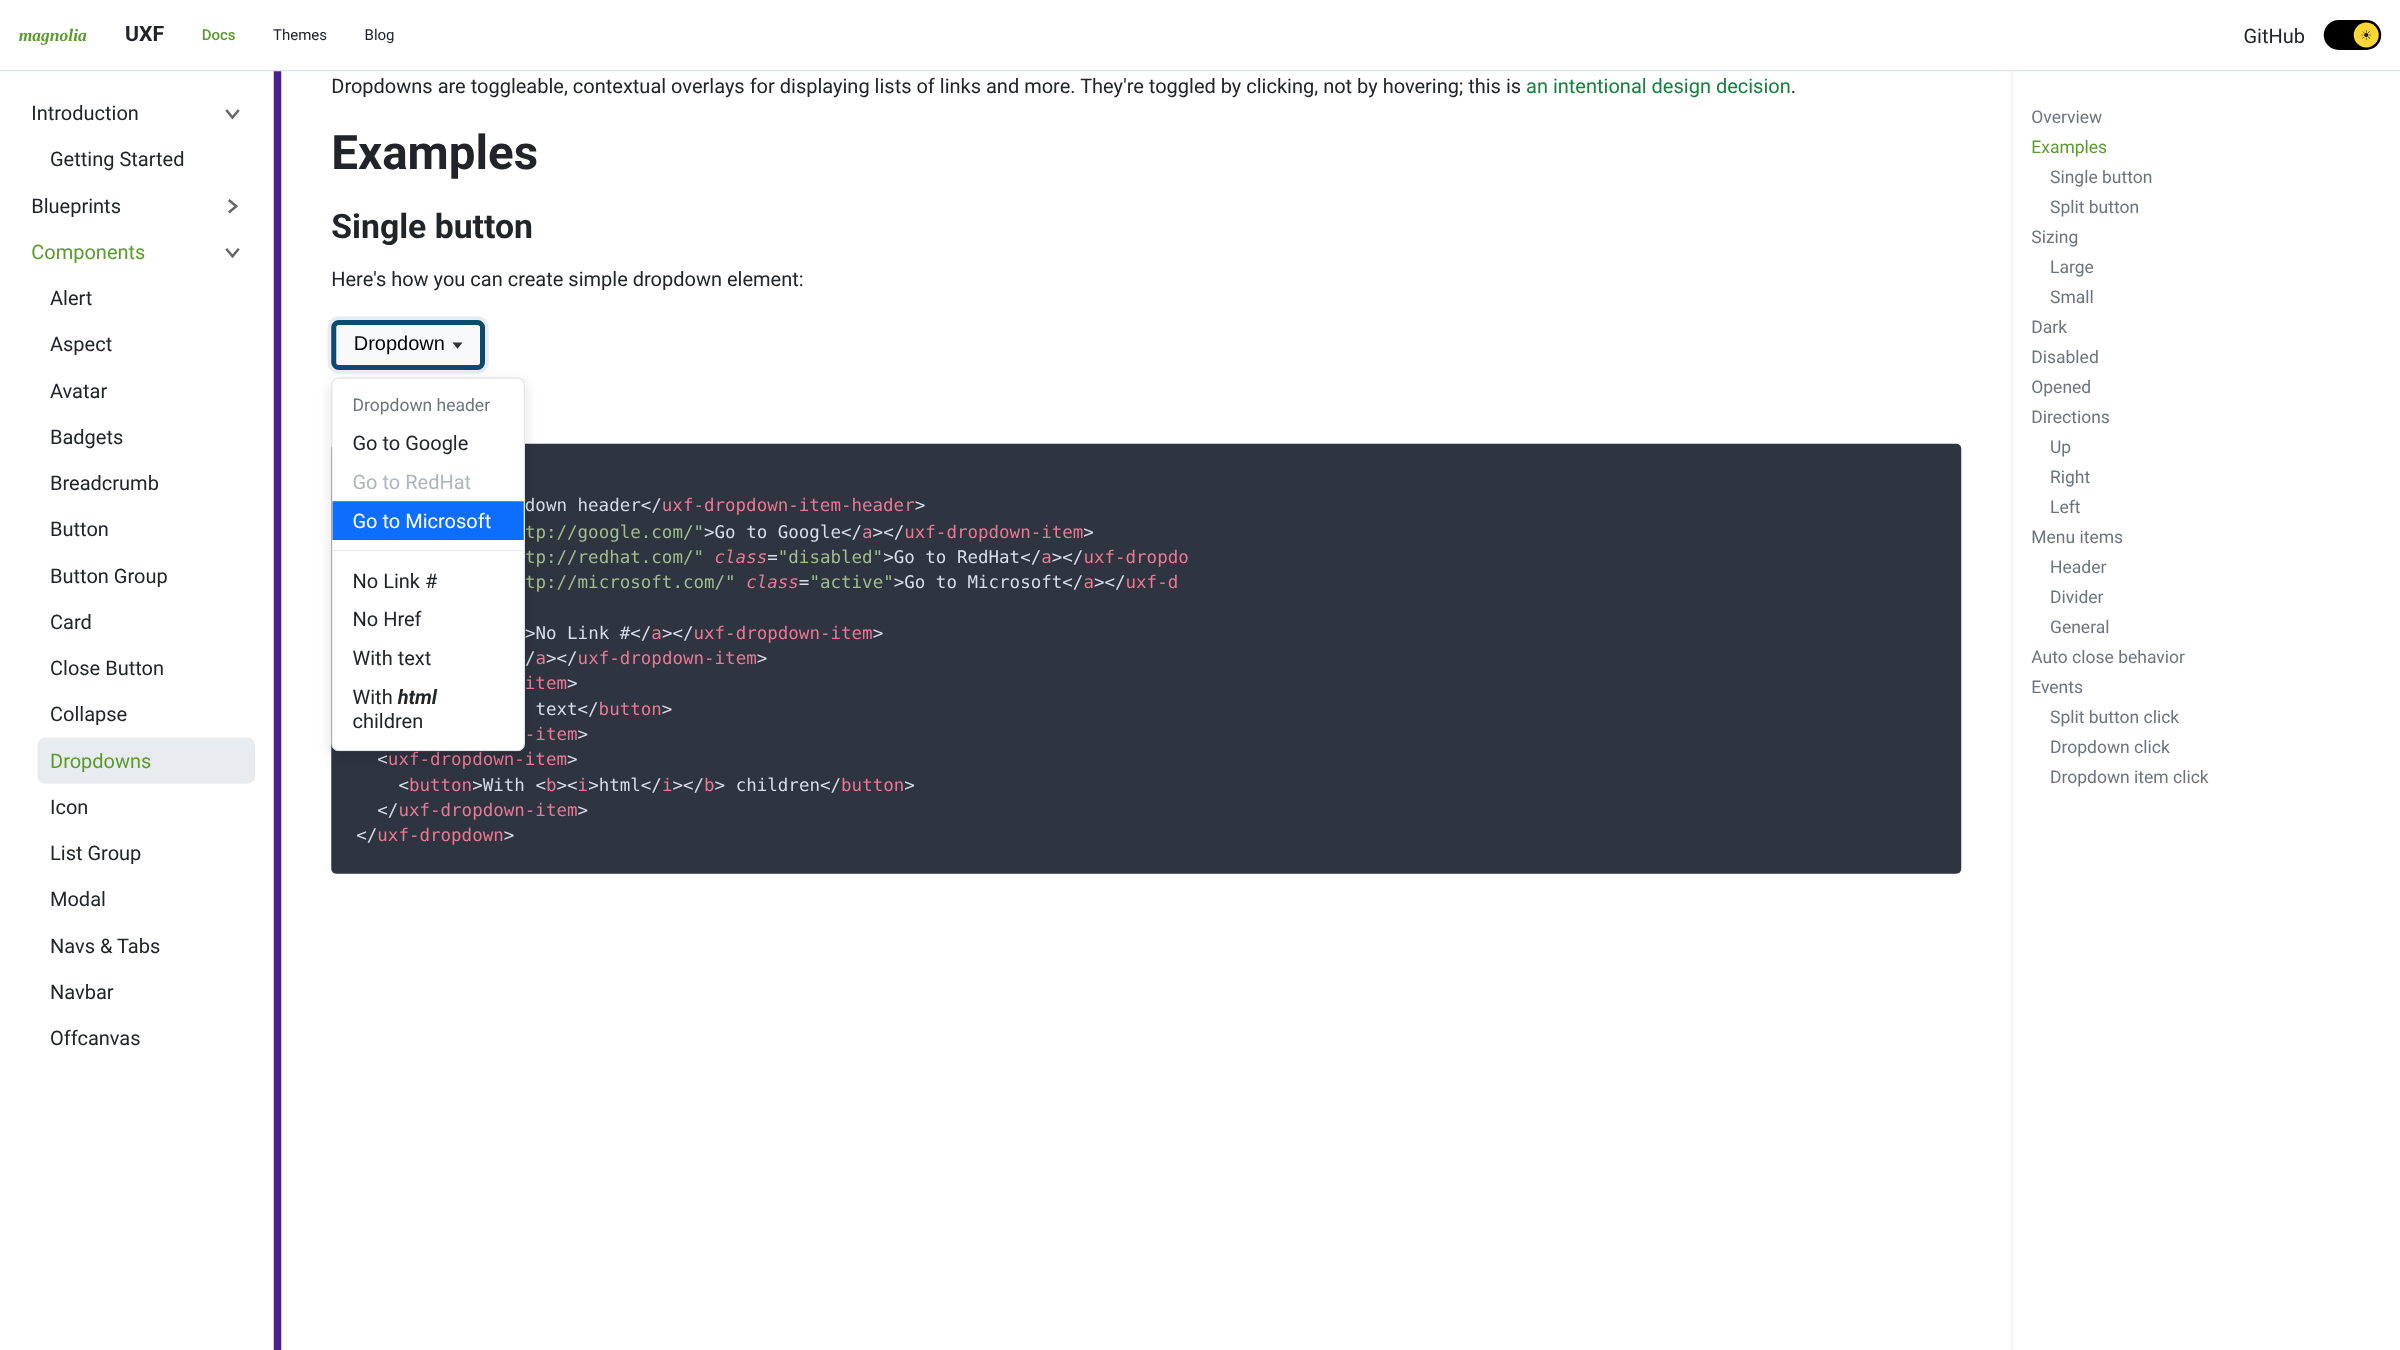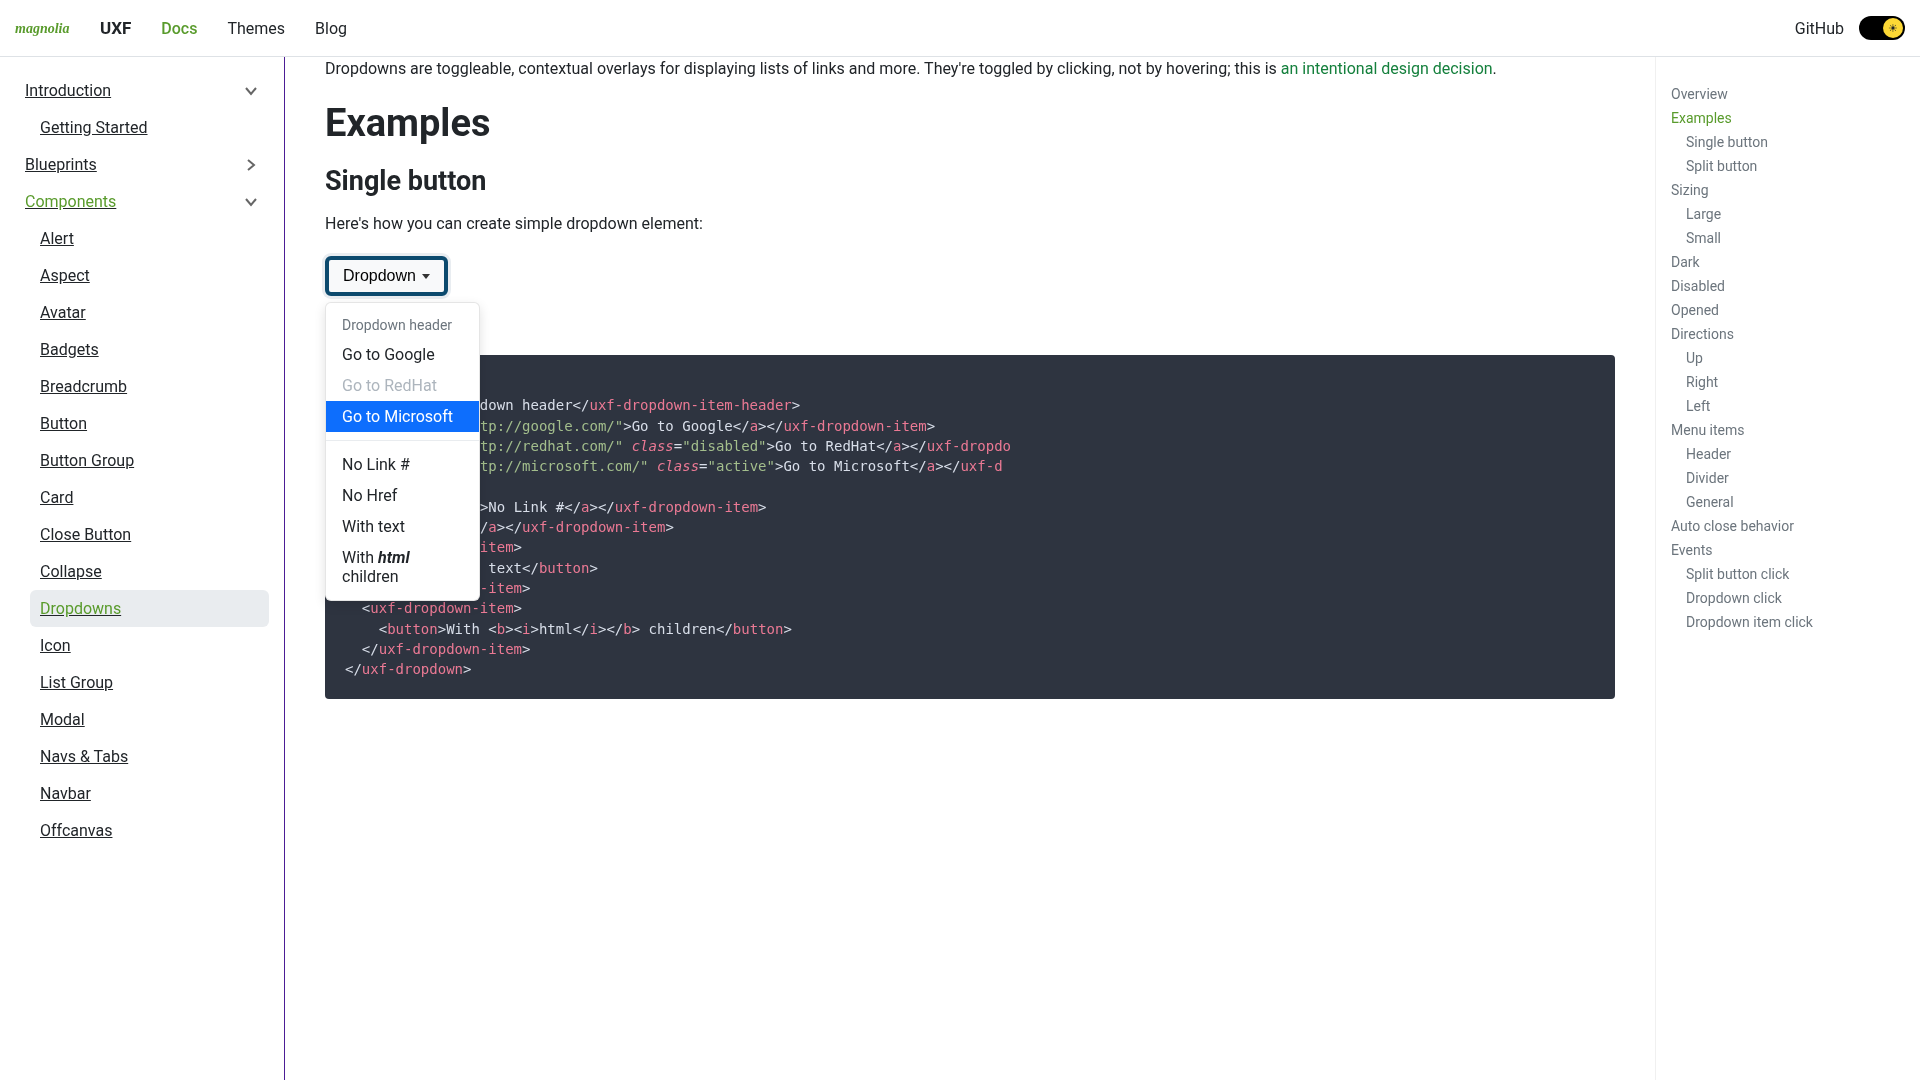--- a/index.html
+++ b/index.html
@@ -4,32 +4,32 @@
 <style>
 * { margin: 0; padding: 0; box-sizing: border-box; }
 body { font-family: -apple-system, BlinkMacSystemFont, "Segoe UI", Roboto, sans-serif; color: #212529; background: #fff; }
 
 
 .topbar { height: 57px; display: flex; align-items: center; padding: 12px 15px; border-bottom: 1px solid #dee2e6; }
 .logo { display: flex; align-items: center; gap: 8px; font-weight: 700; margin-right: 30px; }
 .logo-img { width: 77px; height: 20px; }
 .logo-text { font-size: 17px; }
 .topnav { display: flex; gap: 30px; flex: 1; }
-.topnav a { text-decoration: none; font-size: 16px; color: #212529; }
+.topnav a { text-decoration: none; font-size: 12px; color: #212529; }
 .topnav a.active { color: #599b2c; font-weight: 500; }
 .topright { display: flex; align-items: center; gap: 15px; }
 .topright a { text-decoration: none; font-size: 16px; color: #212529; }
 .toggle { width: 46px; height: 24px; background: #000; border-radius: 12px; position: relative; display: flex; align-items: center; }
 .toggle-knob { width: 20px; height: 20px; background: #fdd835; border-radius: 50%; position: absolute; right: 2px; display: flex; align-items: center; justify-content: center; font-size: 11px; }
 
 
 .layout { display: flex; height: calc(100vh - 57px); }
-.sidebar { width: 285px; padding: 15px 15px; overflow-y: auto; border-right: 1px solid #4c1d95; text-decoration: underline; }
+.sidebar { width: 225px; padding: 15px 15px; overflow-y: auto; border-right: 6px solid #4c1d95; }
 .main { flex: 1; overflow-y: auto; padding: 0 40px 40px; position: relative; }
-.toc { width: 265px; padding: 25px 15px; overflow-y: auto; border-left: 1px solid #f0f0f0; font-size: 14px; }
+.toc { width: 311px; padding: 25px 15px; overflow-y: auto; border-left: 1px solid #f0f0f0; font-size: 14px; }
 .nav-row { display: flex; align-items: center; justify-content: space-between; padding: 9px 10px; border-radius: 6px; cursor: pointer; font-size: 16px; color: #212529; }
 .nav-row.green { color: #599b2c; }
 .nav-row.active { background: #e9ecef; color: #599b2c; }
 .nav-sub { padding-left: 15px; }
 .nav-sub .nav-row { font-size: 16px; }
 .chev { width: 16px; height: 16px; }
 
 
 .content h1 { font-size: 38px; font-weight: 700; margin-top: 20px; margin-bottom: 20px; }
 .content h2 { font-size: 27px; font-weight: 700; margin-top: 20px; margin-bottom: 15px; }

